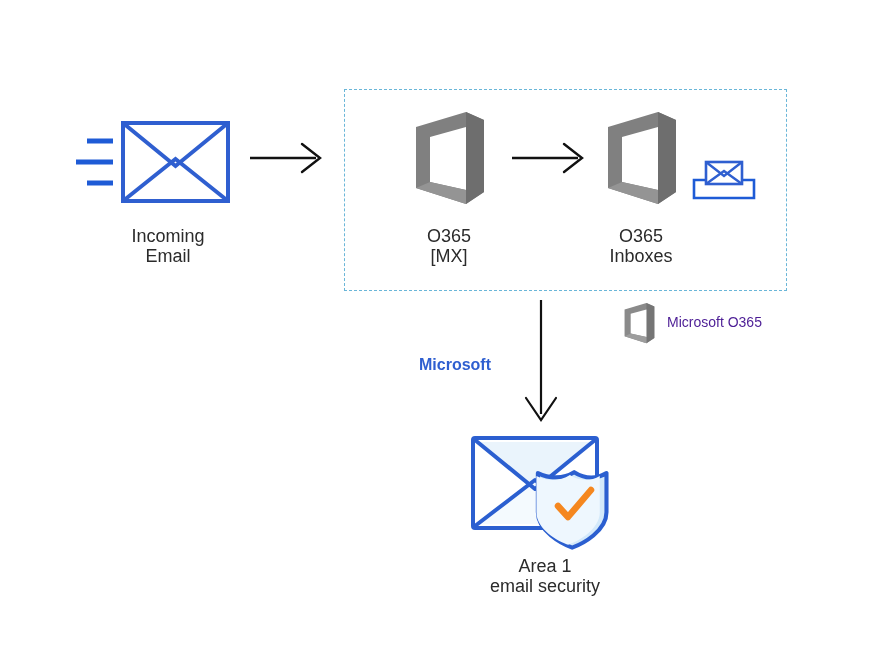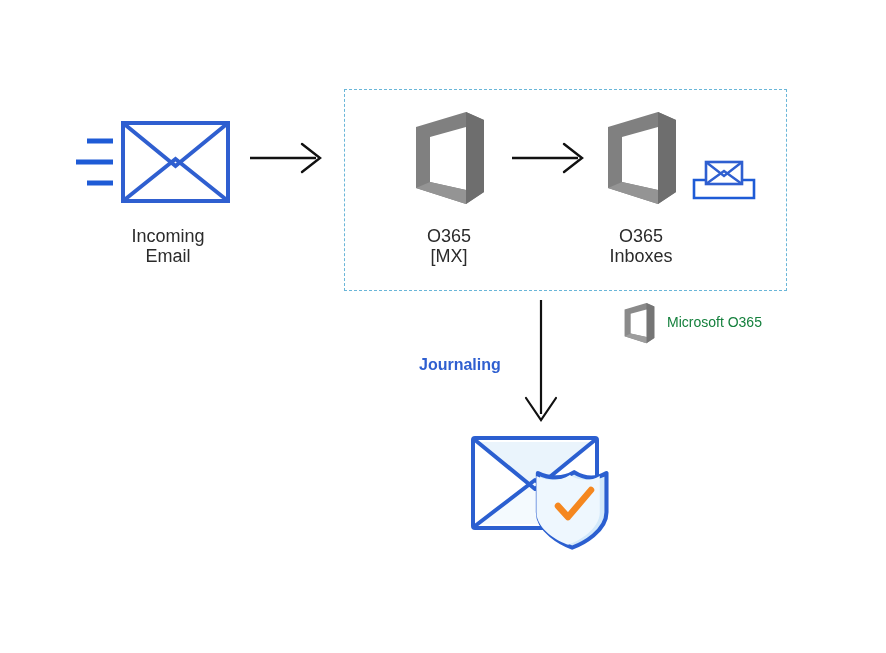--- a/index.html
+++ b/index.html
@@ -30,21 +30,21 @@
     text-align: center;
     font-family: "Liberation Sans", sans-serif;
     font-size: 18px;
     line-height: 20px;
     color: #2b2b2b;
     white-space: pre-line;
     user-select: none;
   }
   .caption.legend {
     font-size: 14px;
-    color: #15803d;
+    color: #4c1d95;
     text-align: left;
     line-height: 18px;
   }
   .caption.journaling {
     color: #2f5fd0;
     font-size: 16px;
     font-weight: bold;
     text-align: left;
   }
 
@@ -166,21 +166,21 @@
       <path d="M14 26 L32 13 L50 26" fill="none" stroke="#2f5fd0" stroke-width="2.4"></path>
     </svg>
   </div>
 
   <div class="node" id="arrow-journaling">
     <svg width="44" height="124" viewBox="0 0 44 124">
       <line x1="21" y1="0" x2="21" y2="114" stroke="#111111" stroke-width="2.2"></line>
       <path d="M6 98 L21 120 L36 98" fill="none" stroke="#111111" stroke-width="2.2" stroke-linecap="round" stroke-linejoin="miter"></path>
     </svg>
   </div>
-  <div class="caption journaling" id="journaling-label">Journaling</div>
+  <div class="caption journaling" id="journaling-label">Microsoft</div>
 
   <div class="node" id="legend-icon-node">
     <svg width="38" height="42" viewBox="0 0 86 96">
       <path d="M10 17 L60 2 L78 10 L78 82 L60 94 L10 78 Z" fill="#8a8a8a"></path>
       <path d="M60 2 L78 10 L78 82 L60 94 Z" fill="#757575"></path>
       <path d="M24 27 L60 17 L60 80 L24 72 Z" fill="#ffffff"></path>
       <path d="M10 78 L60 94 L60 80 L24 72 Z" fill="#9d9d9d"></path>
     </svg>
   </div>
   <div class="caption legend" id="legend-text">Microsoft O365</div>
@@ -200,14 +200,16 @@
       <g>
         <path d="M106 44 C118 50 132 50 143 43 C154 50 166 50 176 44
                  L176 84 C176 103 152 116 141 120 C130 116 106 103 106 84 Z" transform="translate(-34, -2) scale(0.98)" fill="#d3e9fa" stroke="#2b5fd0" stroke-width="4.2" stroke-linejoin="round"></path>
         <path d="M106 44 C118 50 132 50 143 43 C154 50 166 50 176 44
                  L176 84 C176 103 152 116 141 120 C130 116 106 103 106 84 Z" transform="translate(-27.5, 4.2) scale(0.905)" fill="#eef7fe" stroke="none"></path>
 
         <path d="M90 74 L100 85 L123 58" fill="none" stroke="#f5871f" stroke-width="6.5" stroke-linecap="round" stroke-linejoin="round"></path>
       </g>
     </svg>
   </div>
+  <div class="caption" id="area1-caption">Area 1
+email security</div>
 
 </div>
 
 </body></html>

